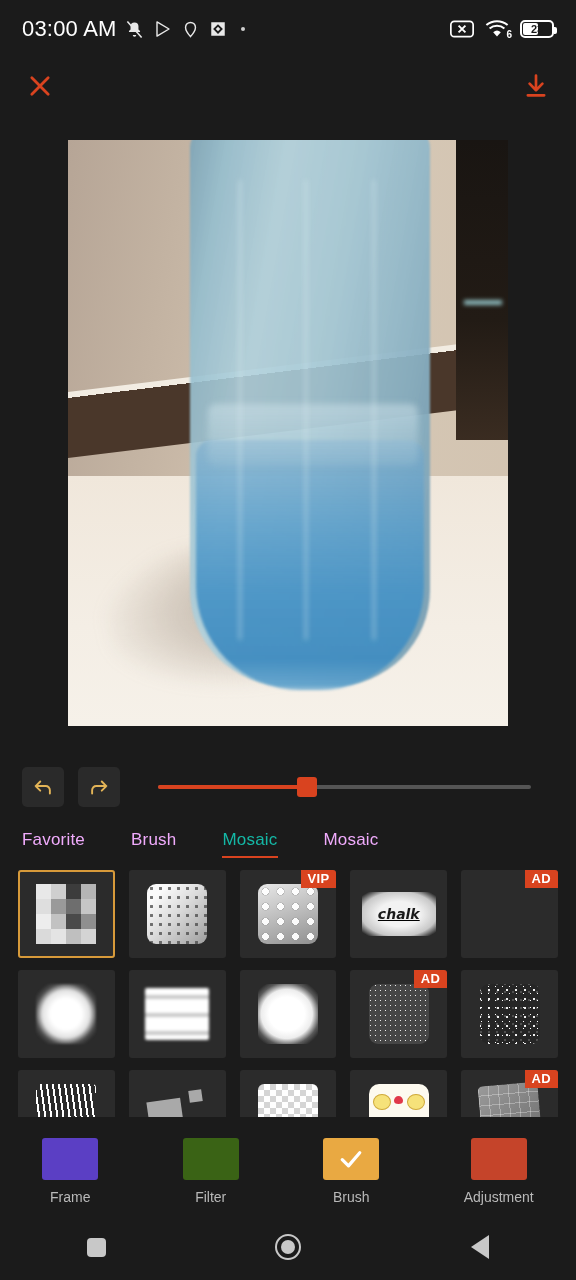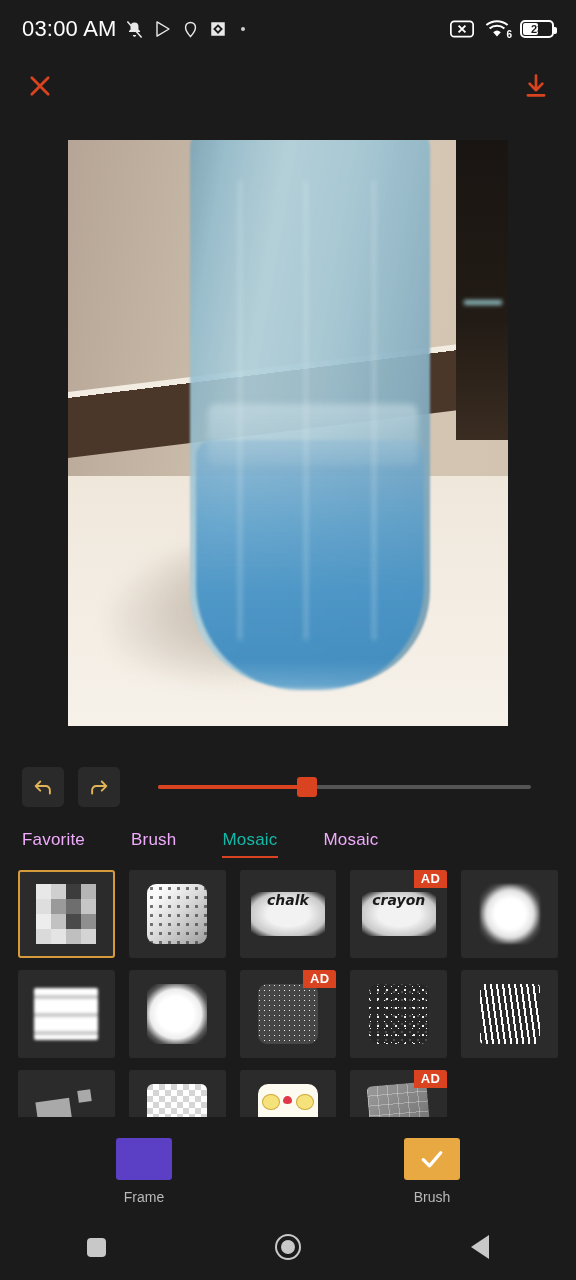--- a/index.html
+++ b/index.html
@@ -166,23 +166,24 @@
     position: absolute; top: 0; right: 0; padding: 2px 7px 3px;
     background: #d9431f; color: #fff; font-size: 13px; font-weight: 700;
     line-height: 1; letter-spacing: .3px;
   }
   .sw { width: 60px; height: 60px; border-radius: 9px; }
   .sw-label {
     font-family: "DejaVu Sans", sans-serif; font-size: 14px; color: #1a1a1a;
     font-style: italic; font-weight: 700;
   }
   .sw-chalkbox {
-    width: 74px; height: 44px; display: flex; align-items: flex-start; justify-content: center;
+    width: 74px; height: 44px; display: flex; align-items: center; justify-content: center;
     background: radial-gradient(ellipse at center, #f2f2f2 40%, #c8c8c8 72%, rgba(200,200,200,0) 92%);
     filter: blur(.3px);
+    text-decoration: underline;
   }
 
   
   .sw-mosaic {
     display: grid; grid-template-columns: repeat(4,1fr); grid-template-rows: repeat(4,1fr);
   }
   .sw-mosaic i { display: block; }
   
   .sw-dots {
     background:
@@ -401,28 +402,29 @@
           <i style="background: rgb(218, 218, 218);"></i>
           <i style="background: rgb(228, 228, 228);"></i>
           <i style="background: rgb(191, 191, 191);"></i>
           <i style="background: rgb(212, 212, 212);"></i>
         </div>
       </div>
       <div class="cell">
         <div class="sw sw-dots"></div>
       </div>
       <div class="cell">
+        <div class="sw sw-lego"></div>
+        <span class="badge">VIP</span>
+      </div>
+      <div class="cell">
         <div class="sw-chalkbox">
           <span class="sw-label">chalk</span>
         </div>
       </div>
       <div class="cell">
-        <div class="sw-chalkbox">
-          <span class="sw-label">crayon</span>
-        </div>
         <span class="badge">AD</span>
       </div>
       <div class="cell">
         <div class="sw sw-cloud"></div>
       </div>
       <div class="cell">
         <div class="sw-stripes"></div>
       </div>
       <div class="cell">
         <div class="sw sw-splat"></div>
@@ -456,29 +458,37 @@
       <div class="cell">
         <div class="sw sw-stamp"></div>
         <span class="badge">AD</span>
       </div>
     </div>
 
   <div class="bottombar" id="toolbarRow">
       <div class="tool">
         <div class="tool-sw" style="background: rgb(91, 63, 196);"></div>
         <div class="tool-label">Frame</div>
+      </div>
+      <div class="tool">
+        <div class="tool-sw" style="background: rgb(58, 99, 21);"></div>
+        <div class="tool-label">Filter</div>
       </div>
       <div class="tool">
         <div class="tool-sw" style="background: rgb(233, 169, 66);">
           <svg width="30" height="30" viewBox="0 0 24 24">
             <path fill="none" stroke="#ffffff" stroke-width="2.6" stroke-linecap="round" stroke-linejoin="round" d="M5 12.5 L10 17.5 L19 7"></path>
           </svg>
         </div>
         <div class="tool-label">Brush</div>
       </div>
+      <div class="tool">
+        <div class="tool-sw" style="background: rgb(197, 68, 42);"></div>
+        <div class="tool-label">Adjustment</div>
+      </div>
     </div>
 
   <div class="navbar">
     <span class="nav-btn">
       <span class="nav-square"></span>
     </span>
     <span class="nav-btn">
       <span class="nav-circle">
           <i></i>
         </span>

